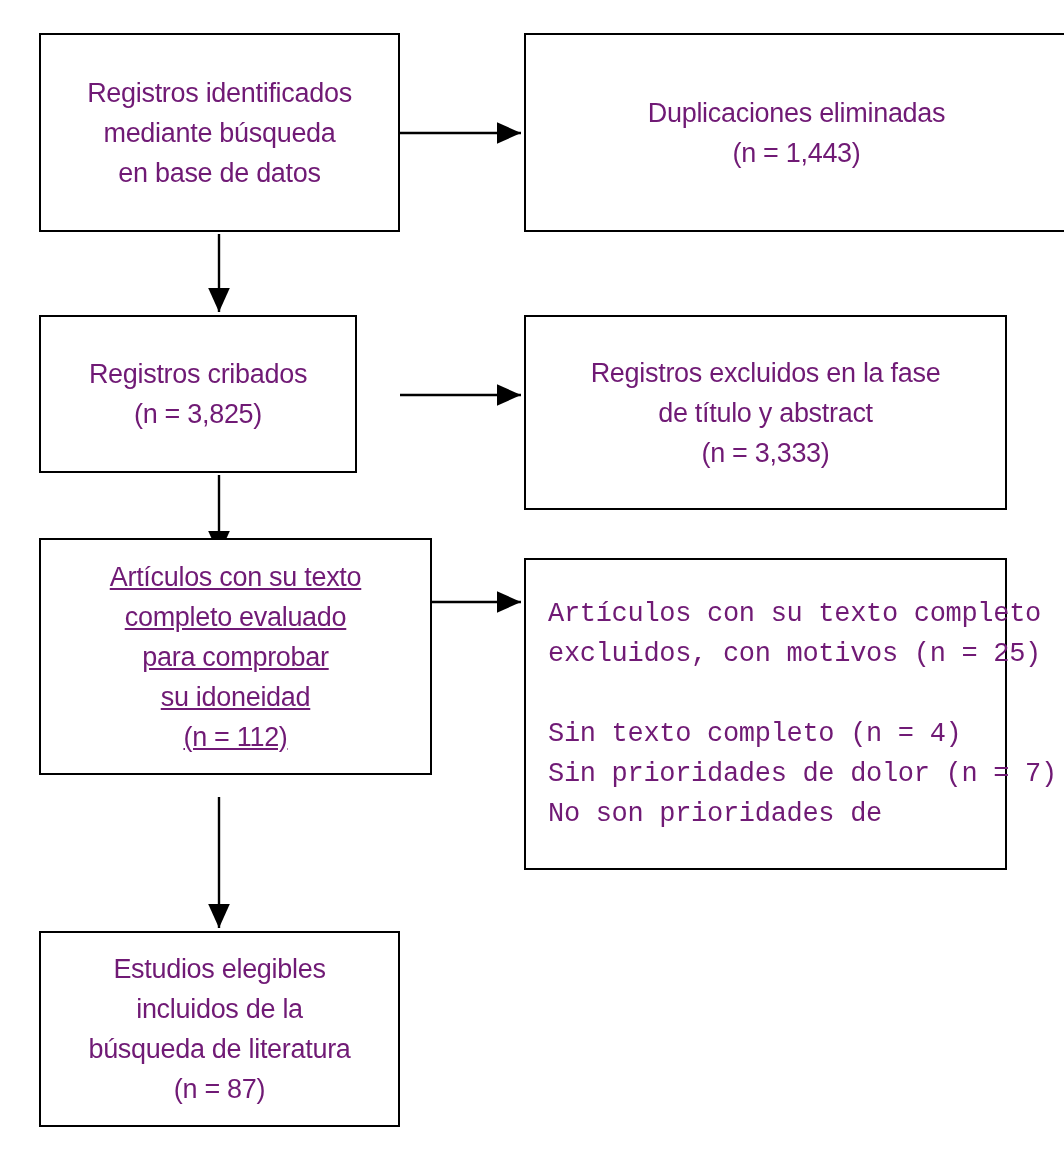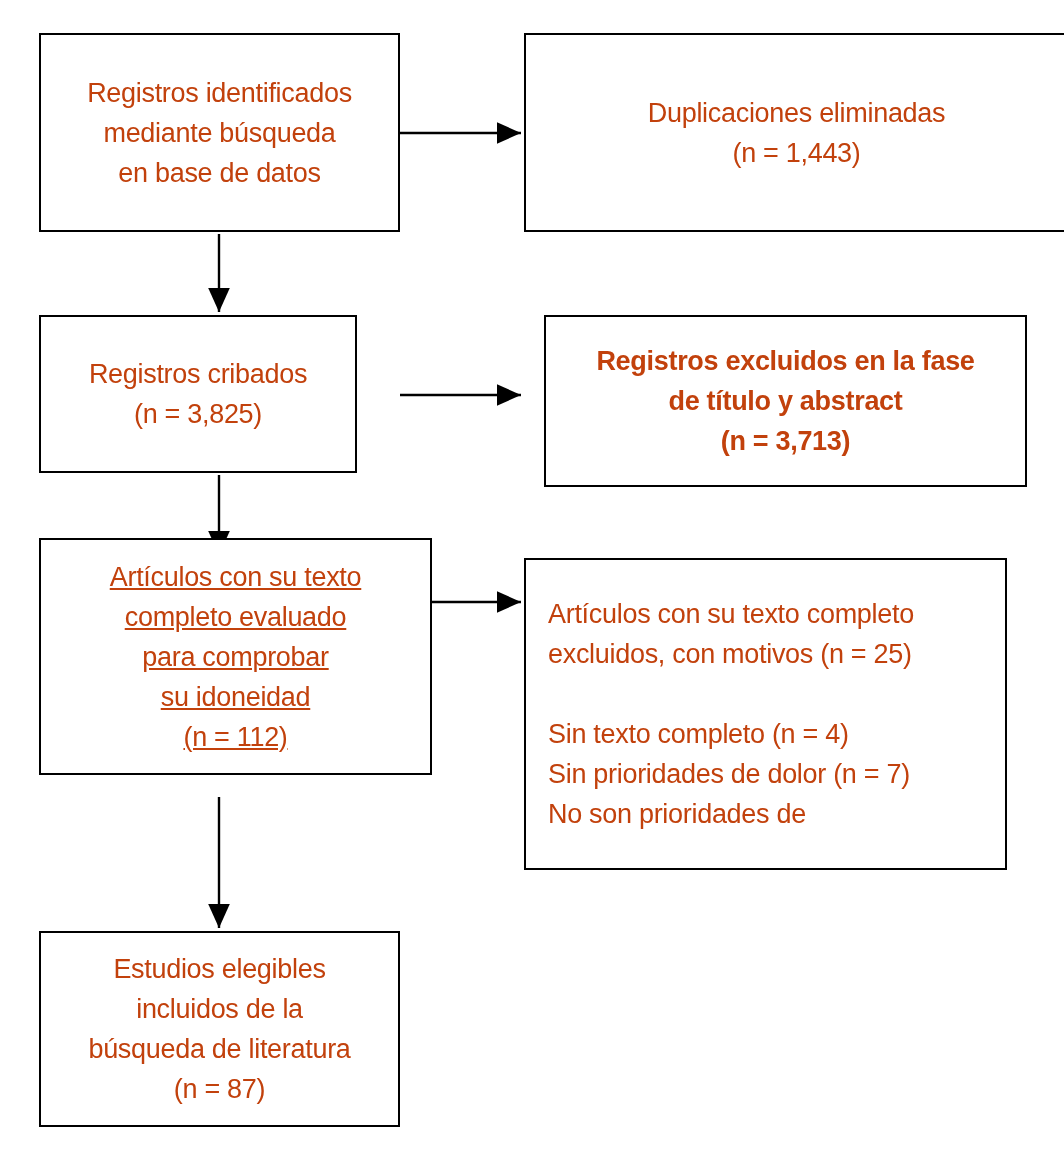--- a/index.html
+++ b/index.html
@@ -6,21 +6,21 @@
     margin: 0;
     padding: 0;
     background: #ffffff;
   }
   .canvas {
     position: relative;
     width: 1064px;
     height: 1158px;
     background: #ffffff;
     font-family: "Liberation Sans", sans-serif;
-    color: #c2410c;
+    color: #701a75;
     overflow: hidden;
   }
   .arrow-layer {
     position: absolute;
     left: 0;
     top: 0;
     width: 1064px;
     height: 1158px;
     pointer-events: none;
   }
@@ -37,23 +37,23 @@
     letter-spacing: -0.3px;
   }
   .node.center { text-align: center; padding: 4px 8px; }
   .node.left   { text-align: left;   padding: 4px 10px 4px 22px; }
   .line { white-space: nowrap; min-height: 40px; }
 
   
   #box-identified          { left: 39px;  top: 33px;  width: 361px; height: 199px; }
   #box-duplicates          { left: 524px; top: 33px;  width: 545px; height: 199px; }
   #box-screened            { left: 39px;  top: 315px; width: 318px; height: 158px; }
-  #box-excluded-ta         { left: 544px; top: 315px; width: 483px; height: 172px; font-weight: bold; }
+  #box-excluded-ta         { left: 524px; top: 315px; width: 483px; height: 195px; }
   #box-fulltext-assessed   { left: 39px;  top: 538px; width: 393px; height: 237px; text-decoration: underline; }
-  #box-fulltext-excluded   { left: 524px; top: 558px; width: 483px; height: 312px; }
+  #box-fulltext-excluded   { left: 524px; top: 558px; width: 483px; height: 312px; font-family: Liberation Mono, monospace; }
   #box-included            { left: 39px;  top: 931px; width: 361px; height: 196px; }
 </style>
 </head>
 <body>
 
 <div class="canvas">
 
   <svg class="arrow-layer" viewBox="0 0 1064 1158" xmlns="http://www.w3.org/2000/svg">
     <defs>
       <marker id="ah" viewBox="0 0 10 9" refX="10" refY="4.5" markerWidth="10" markerHeight="9" orient="auto" markerUnits="strokeWidth">
@@ -80,21 +80,21 @@
   </div>
 
   <div class="node center" id="box-screened">
     <div class="line">Registros cribados</div>
     <div class="line">(n = 3,825)</div>
   </div>
 
   <div class="node center" id="box-excluded-ta">
     <div class="line">Registros excluidos en la fase</div>
     <div class="line">de título y abstract</div>
-    <div class="line">(n = 3,713)</div>
+    <div class="line">(n = 3,333)</div>
   </div>
 
   <div class="node center" id="box-fulltext-assessed">
     <div class="line">Artículos con su texto</div>
     <div class="line">completo evaluado</div>
     <div class="line">para comprobar</div>
     <div class="line">su idoneidad</div>
     <div class="line">(n = 112)</div>
   </div>
 

